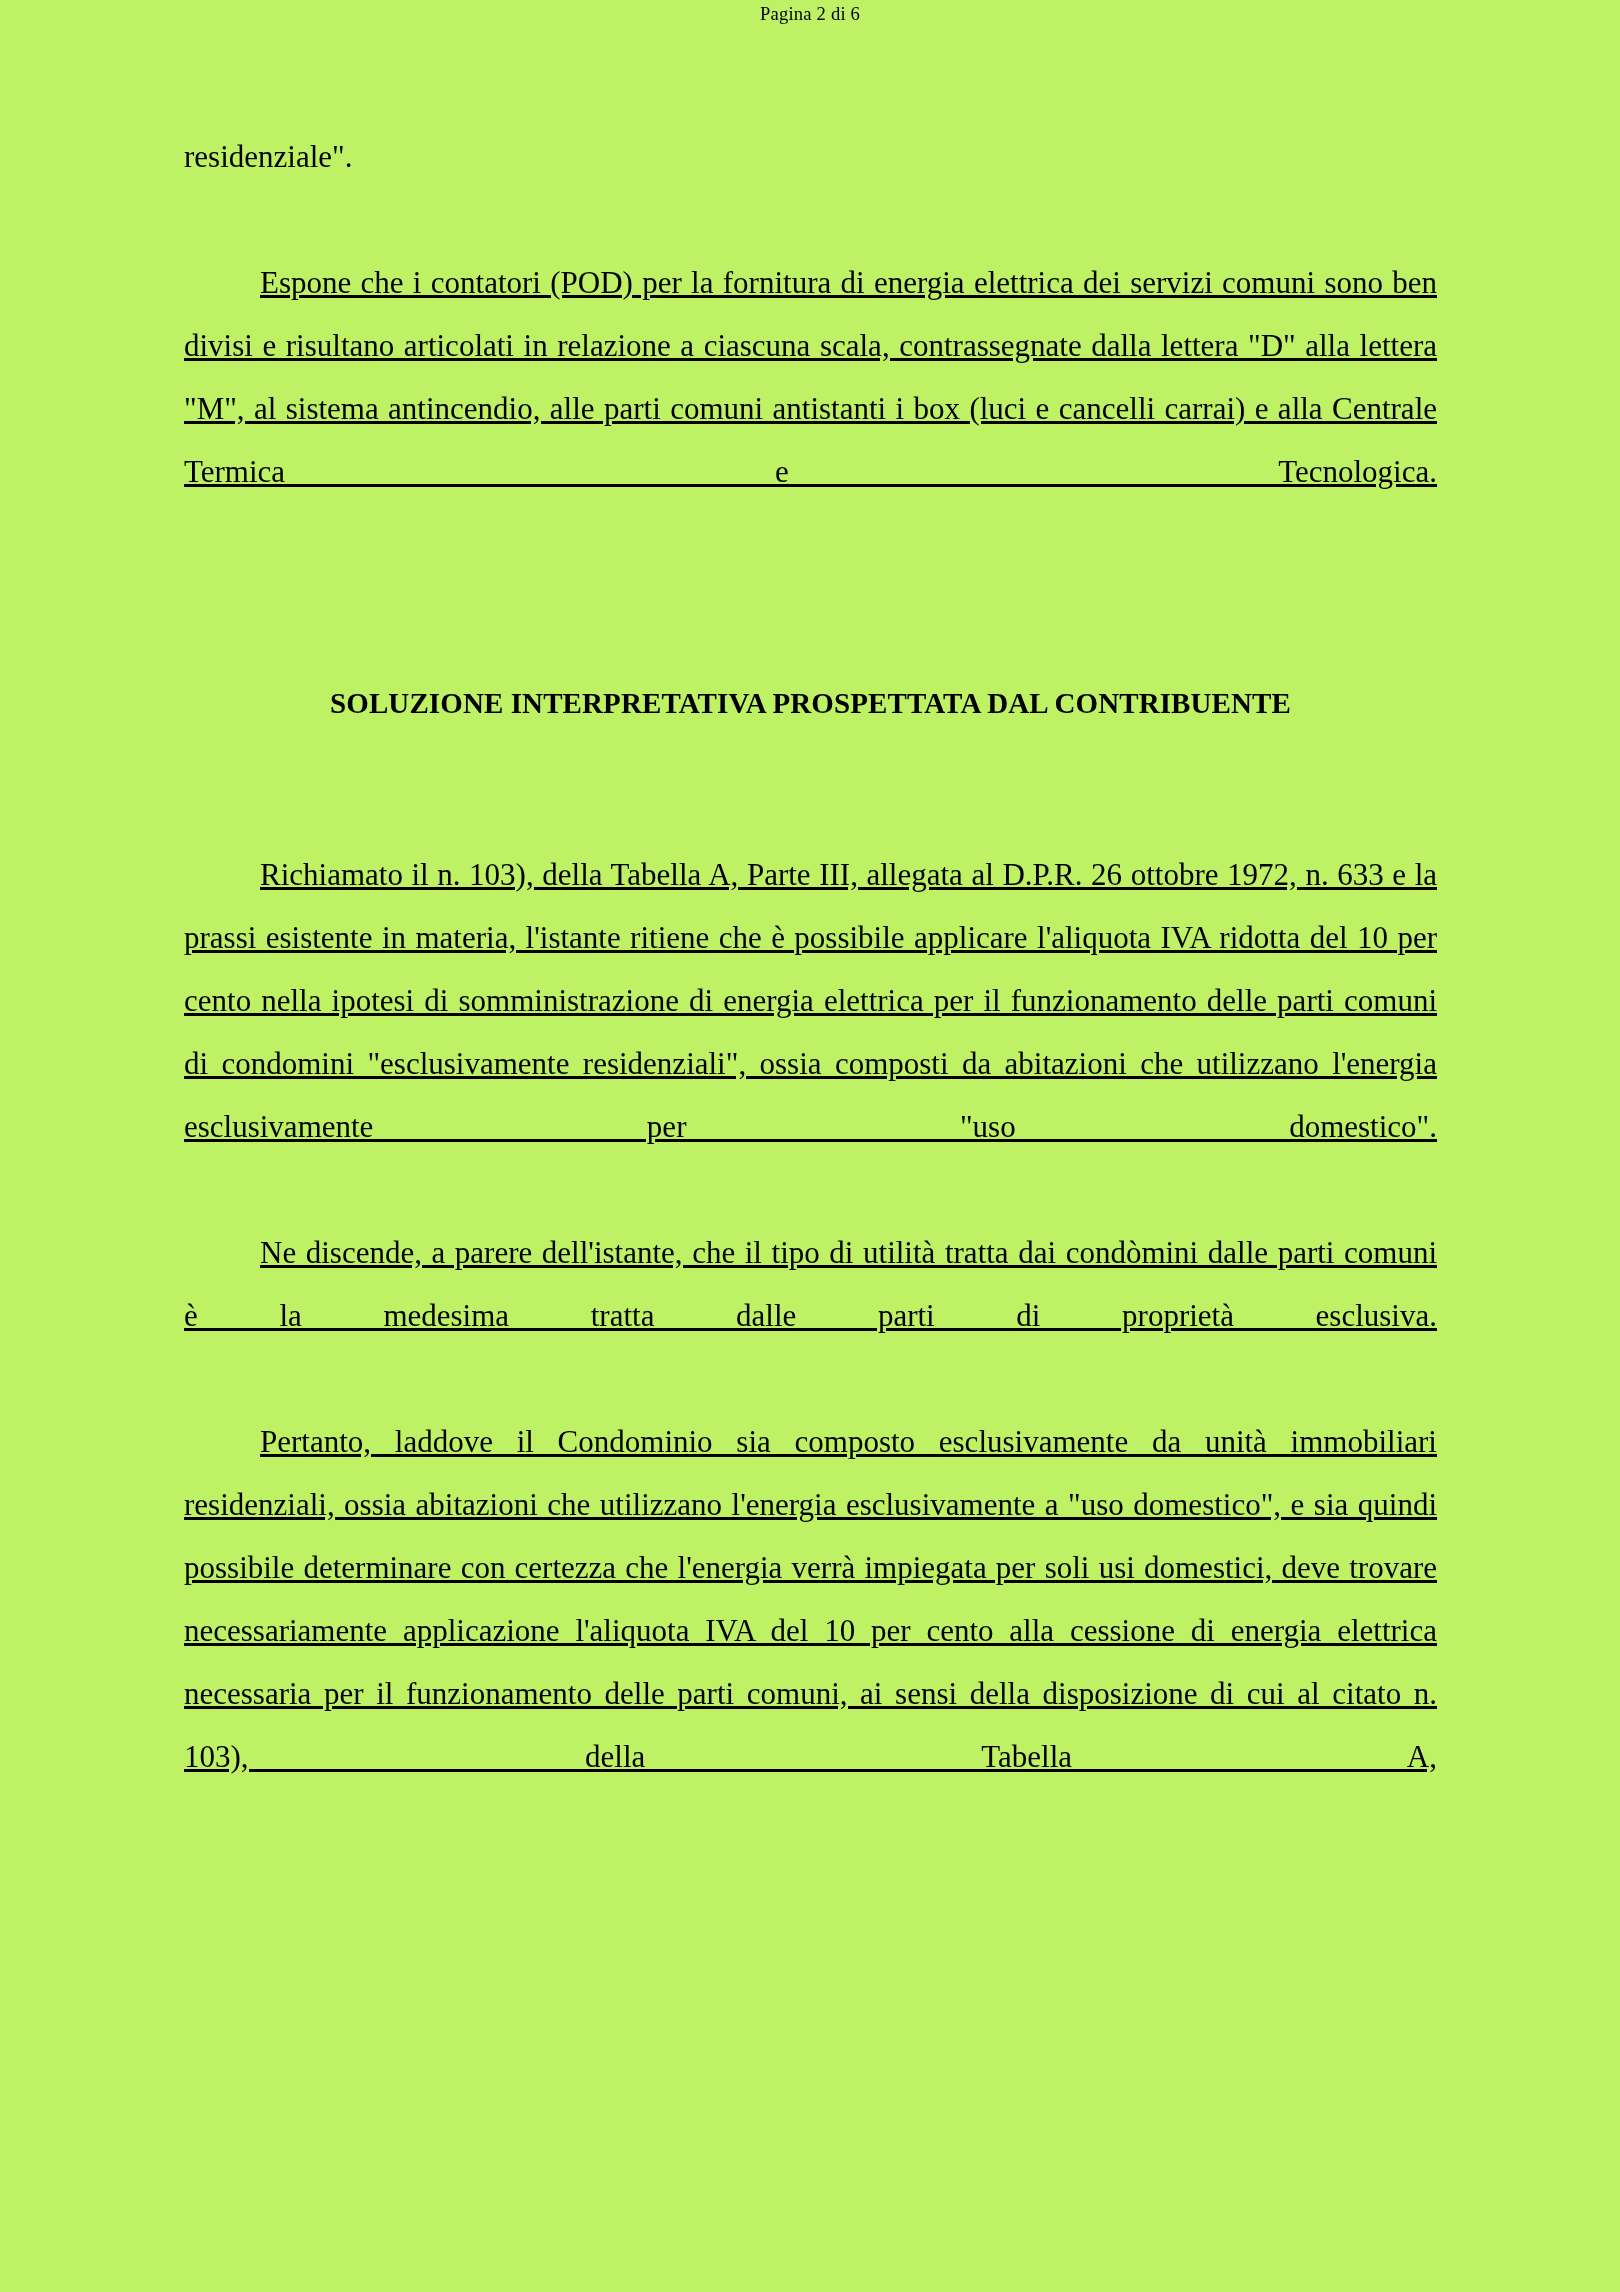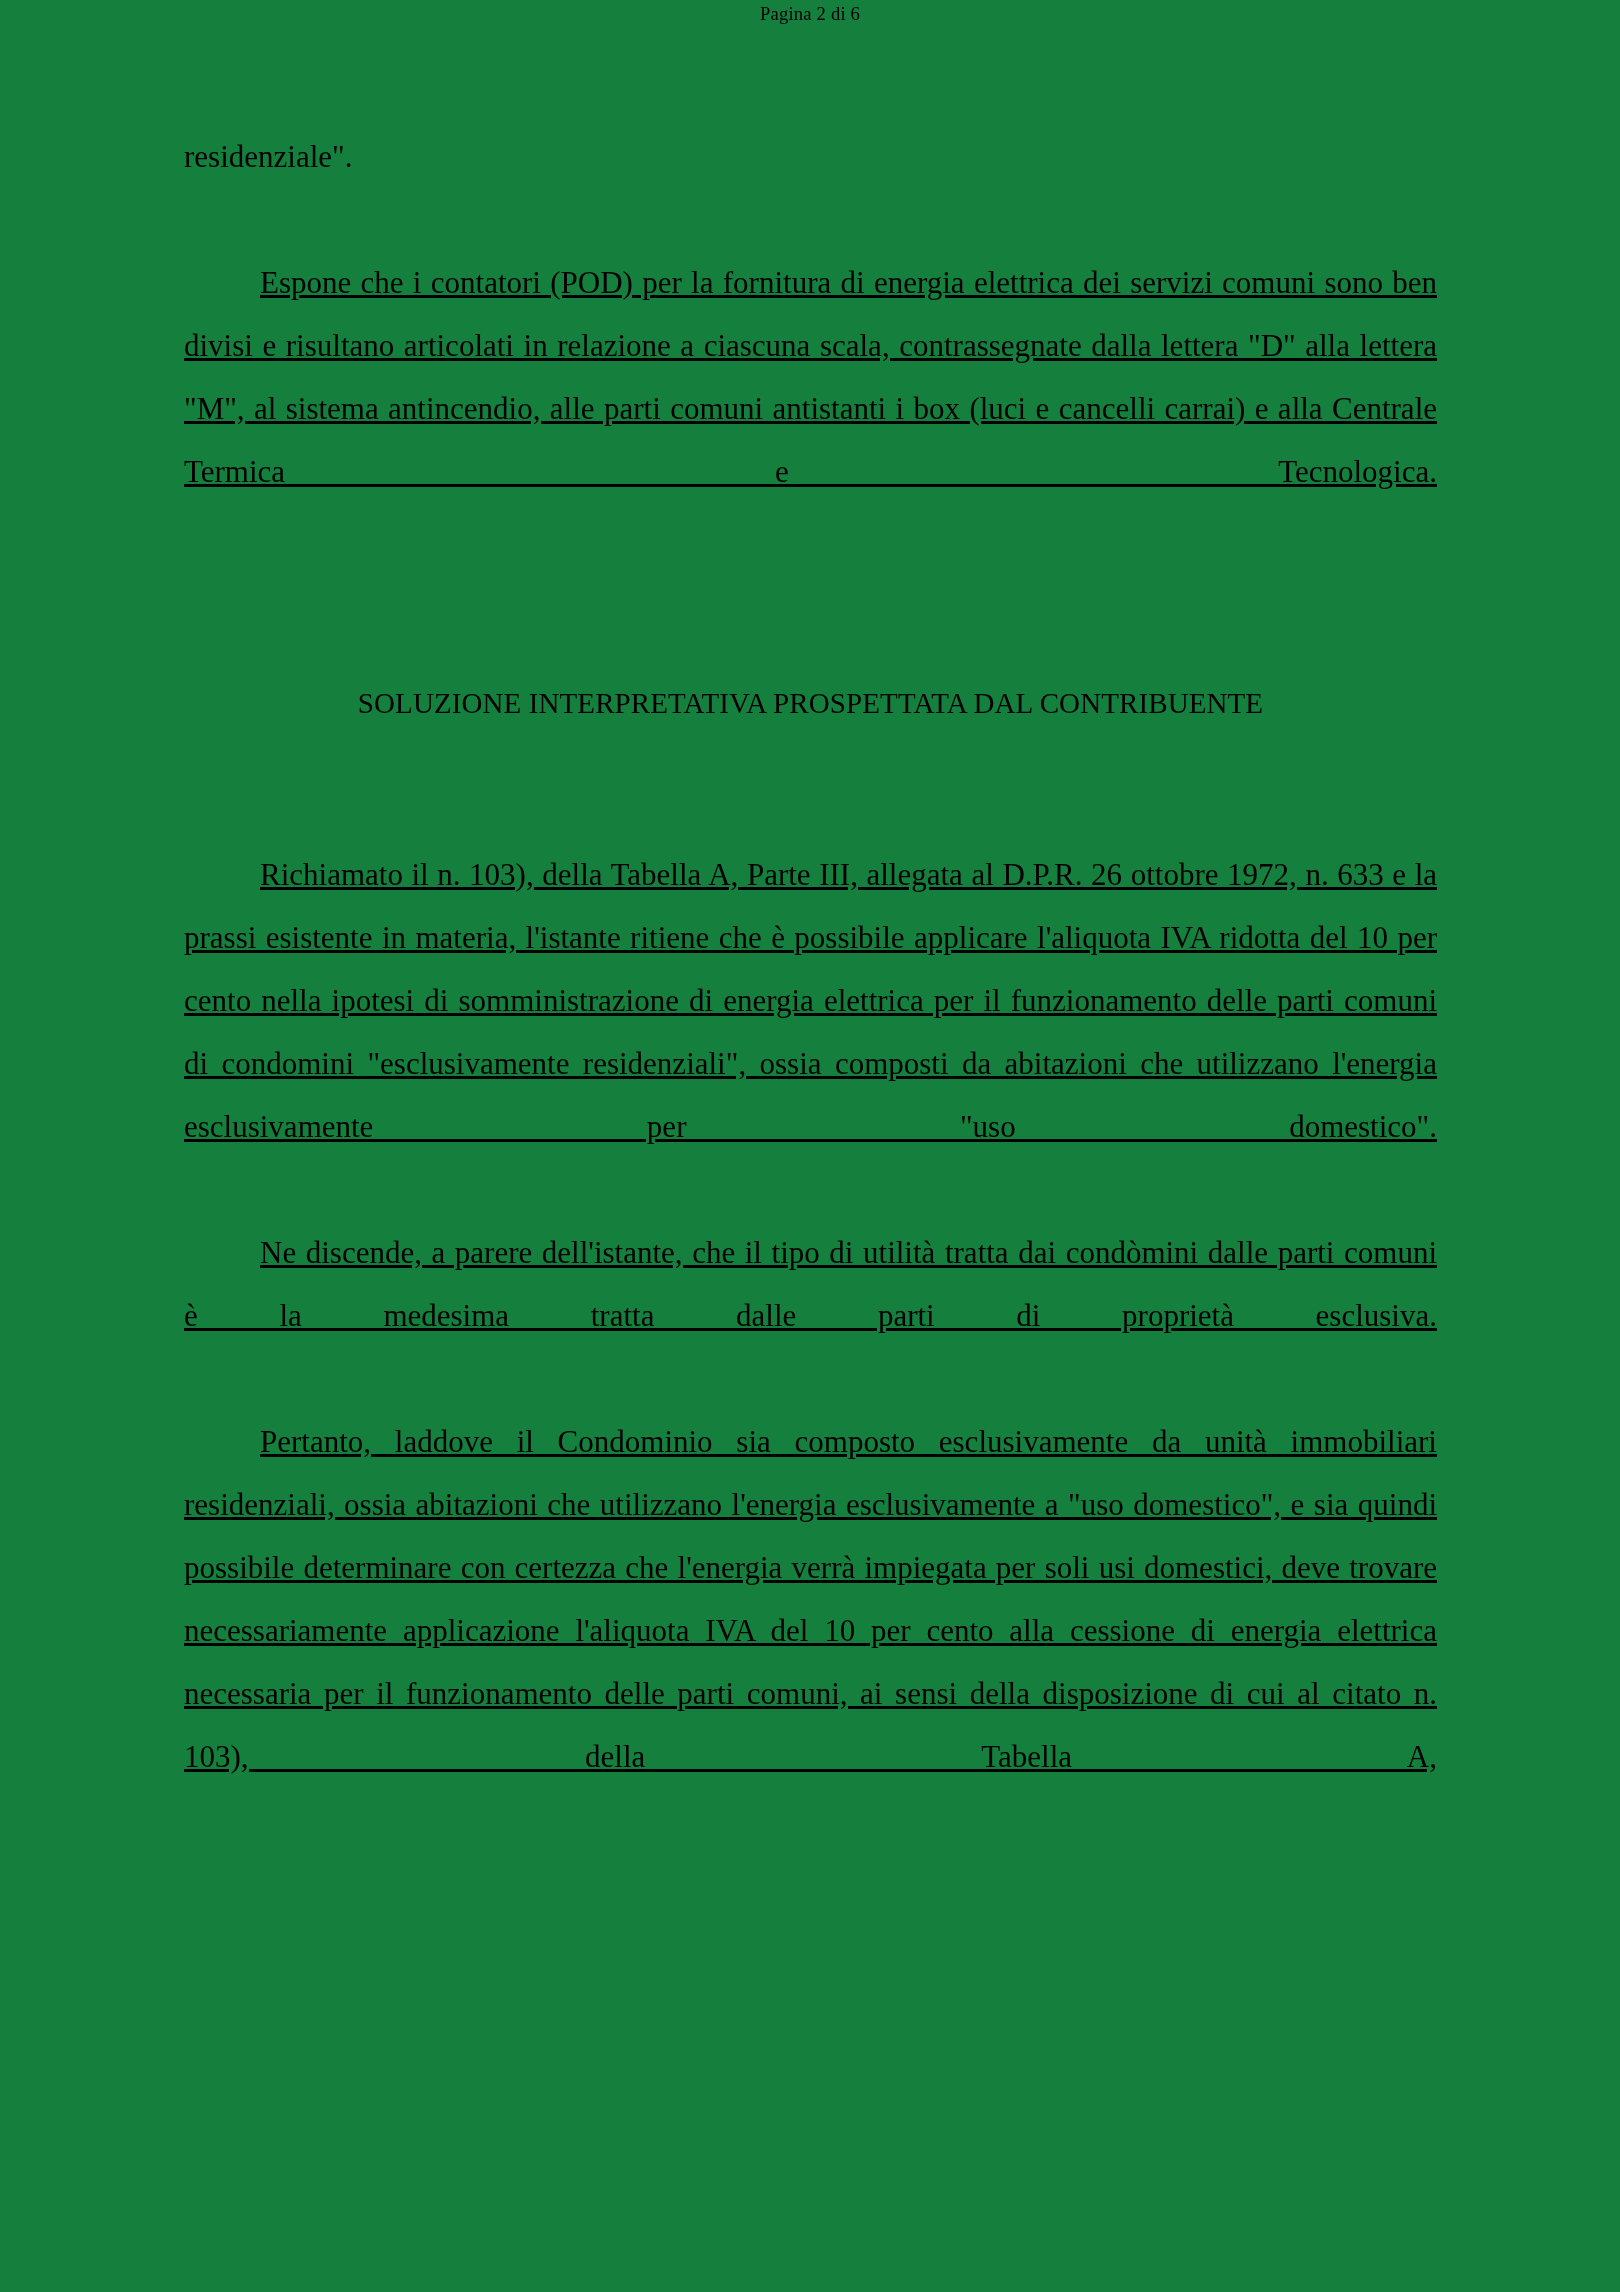--- a/index.html
+++ b/index.html
@@ -12,21 +12,21 @@
     height: 2293px;
     position: relative;
     font-family: "Liberation Serif", "DejaVu Serif", serif;
     color: #000000;
     overflow: hidden;
   }
 
   .page {
     position: absolute;
     inset: 0;
-    background: #15803d;
+    background: #bef264;
   }
 
   
   .page-header {
     position: absolute;
     top: 0px;
     left: 0;
     width: 1620px;
     text-align: center;
     font-size: 18.6px;
@@ -61,21 +61,21 @@
   
   p.para::after {
     content: "";
     display: inline-block;
     width: 100%;
   }
 
   h2.section-heading {
     margin: 0;
     font-size: 29px;
-    font-weight: normal;
+    font-weight: bold;
     text-align: center;
     line-height: 63px;
     letter-spacing: 0.1px;
   }
 
   .gap-before-heading { height: 106px; }
   .gap-after-heading  { height: 108px; }
 </style>
 </head>
 <body>

